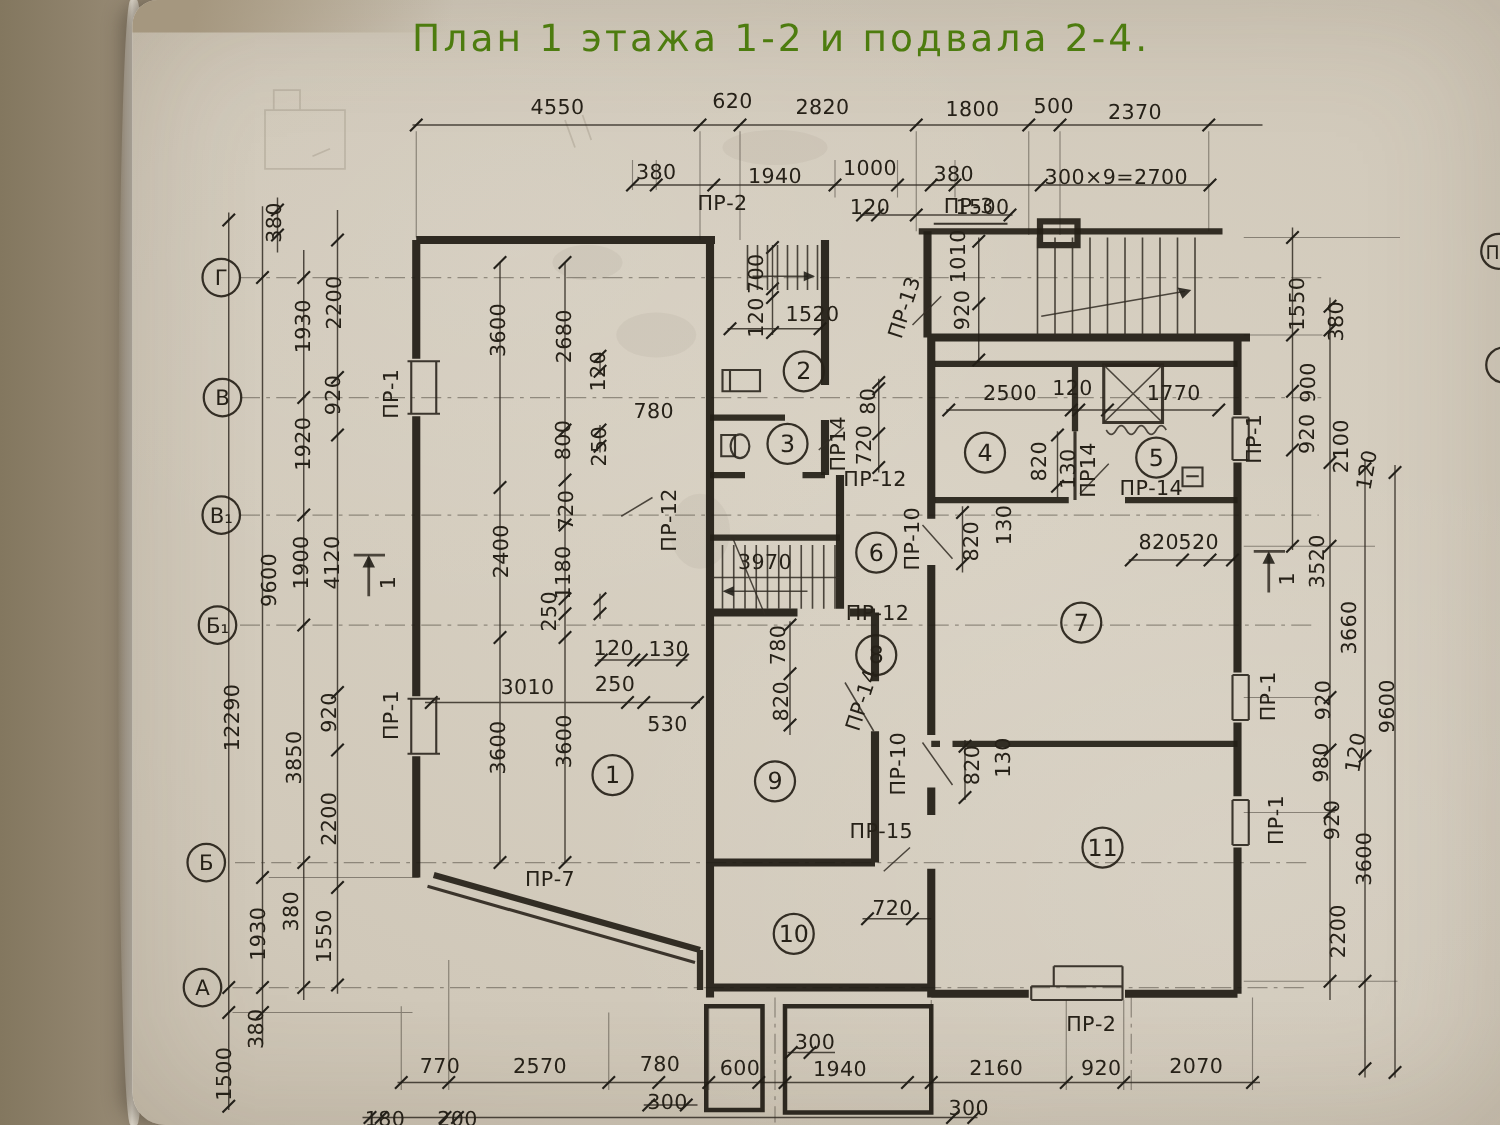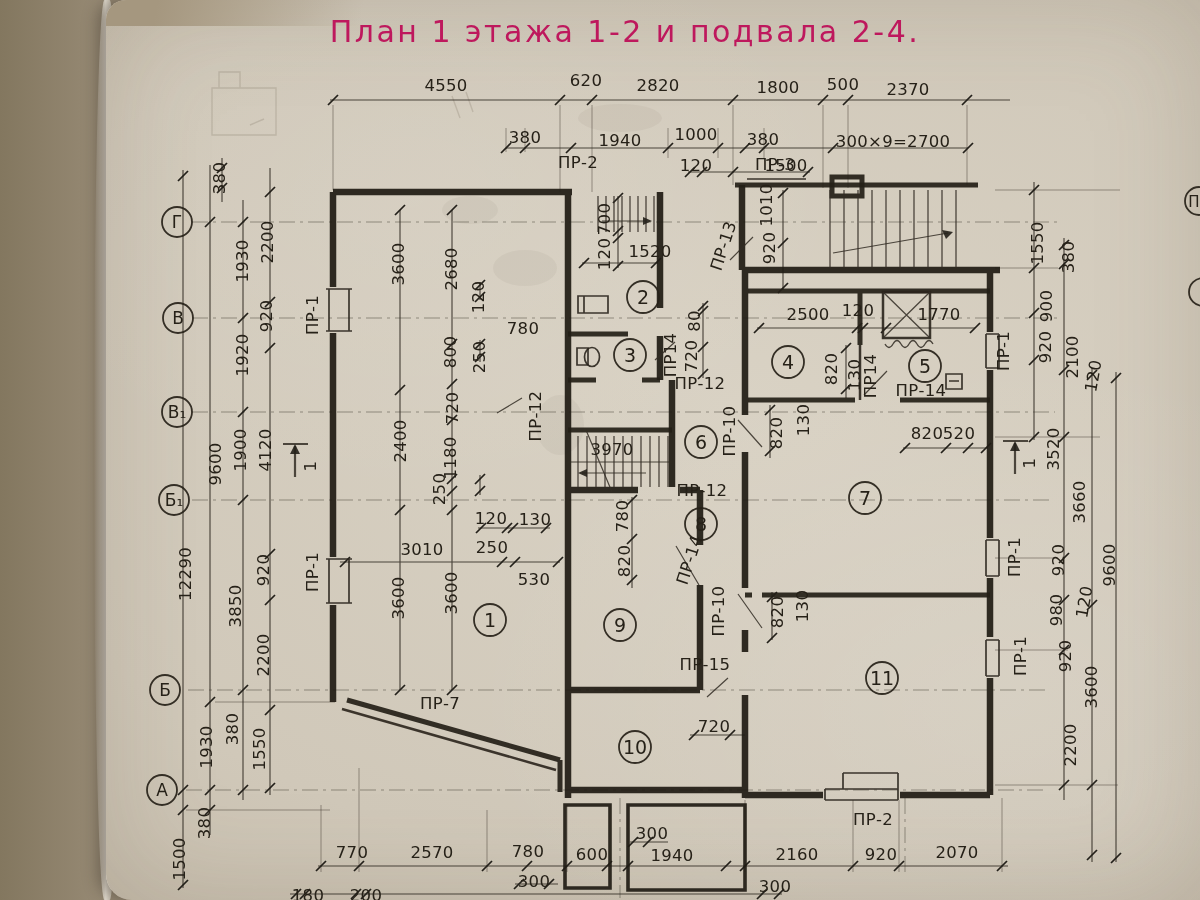--- a/index.html
+++ b/index.html
@@ -15,21 +15,21 @@
     border-radius:20px 0 0 26px;
     background:
       radial-gradient(60% 50% at 28% 22%, rgba(255,255,255,.07), transparent 70%),
       radial-gradient(70% 55% at 82% 78%, rgba(255,255,255,.10), transparent 72%),
       radial-gradient(125% 95% at 58% 45%, #d9d2c4 0%, #d0c8b9 55%, #bfb5a3 100%);
     box-shadow:-8px 0 16px rgba(40,33,24,.4), inset 0 0 110px rgba(88,74,52,.18);}
   .top-wedge{position:absolute;left:106px;top:0;width:340px;height:26px;
     background:linear-gradient(100deg,#a5977f 15%,rgba(165,151,127,0) 75%);
     border-top-left-radius:20px;}
   .title{position:absolute;left:315px;top:14px;width:620px;text-align:center;
-    font-size:30px;letter-spacing:2.5px;color:#be185d;white-space:nowrap;}
+    font-size:30px;letter-spacing:2.5px;color:#4d7c0f;white-space:nowrap;}
   svg{position:absolute;inset:0;}
   .walls{stroke:#201b14;stroke-width:6.5;fill:none;opacity:.92;}
   .walls5{stroke:#241f17;stroke-width:5;fill:none;opacity:.92;}
   .wallsthin{stroke:#2a241c;stroke-width:2.5;fill:none;opacity:.9;}
   .well{stroke:#201b14;stroke-width:3.6;fill:none;opacity:.92;}
   .thin{stroke:#332d24;stroke-width:1.15;fill:none;opacity:.85;}
   .ext{stroke:#3a342b;stroke-width:.9;fill:none;opacity:.5;}
   .axis{stroke:#4a443a;stroke-width:1;fill:none;stroke-dasharray:16 5 3 5;opacity:.5;}
   .tick{stroke:#23201a;stroke-width:1.7;}
   .fix{stroke:#2a251d;stroke-width:1.7;fill:none;opacity:.9;}

